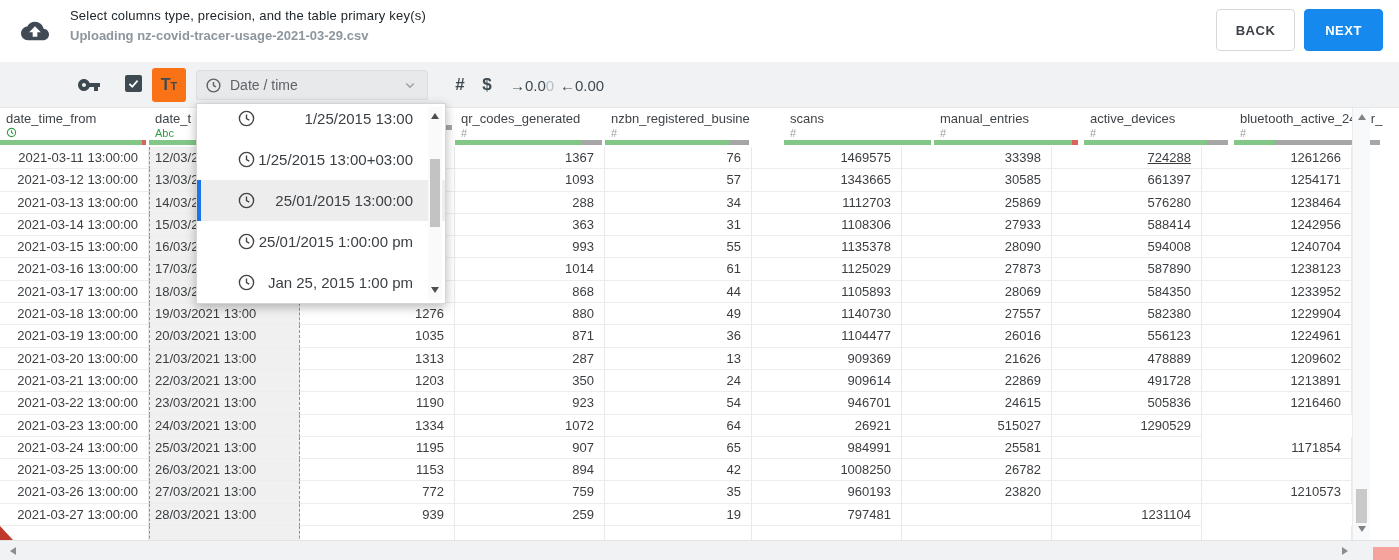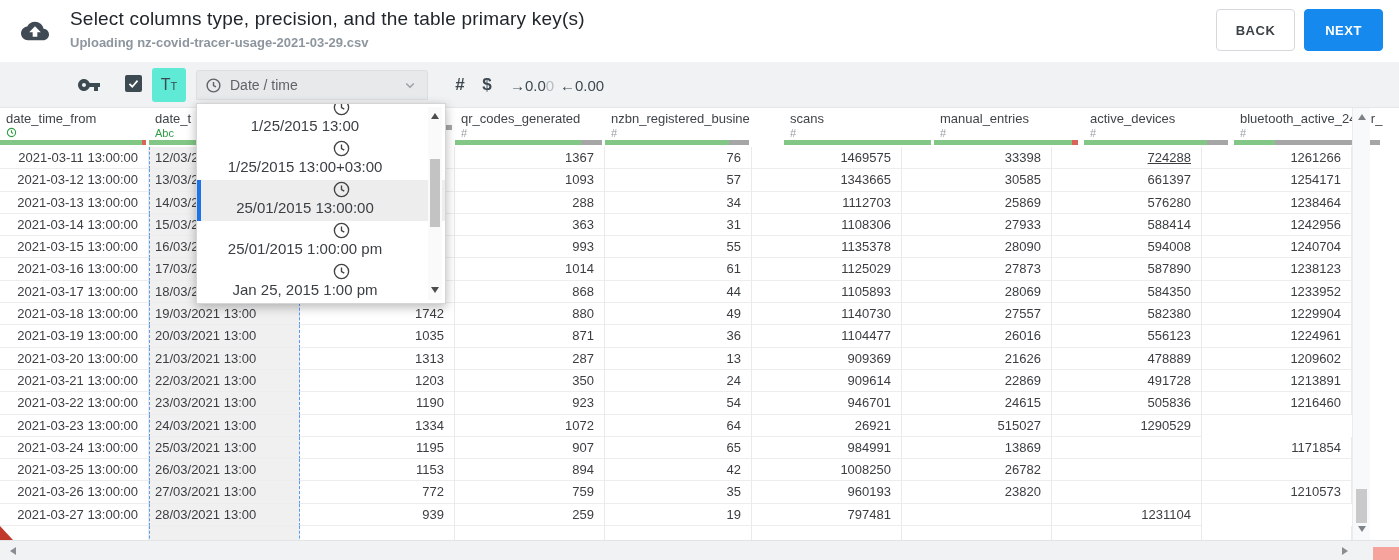--- a/index.html
+++ b/index.html
@@ -3,34 +3,34 @@
 <meta charset="utf-8">
 <style>
   * { box-sizing: border-box; margin: 0; padding: 0; }
   html,body { width:1399px; height:560px; overflow:hidden; background:#fff; }
   #screen { position:relative; width:1399px; height:560px; font-family:"Liberation Sans",sans-serif; background:#fff; }
 
   
   #app-header { position:absolute; left:0; top:0; width:1399px; height:62px; background:#fff; }
   .upload-icon { position:absolute; left:21px; top:17px; width:28px; height:28px; }
   .titles { position:absolute; left:70px; top:8px; }
-  .page-title { font-size:19px; font-weight:500; color:#20262b; letter-spacing:.2px; }
+  .page-title { font-size:13px; font-weight:500; color:#20262b; letter-spacing:.2px; }
   .page-subtitle { margin-top:5px; font-size:13px; font-weight:600; color:#8d969e; }
   .hdr-btn { position:absolute; top:9px; height:42px; border-radius:4px; font-family:inherit;
              font-size:13px; font-weight:700; letter-spacing:.5px; cursor:pointer; }
   .btn-back { left:1216px; width:79px; background:#fff; border:1px solid #d6d9dc; color:#3c4247; }
   .btn-next { left:1304px; width:79px; background:#1589ee; border:1px solid #1589ee; color:#fff; }
 
   
   #toolbar { position:absolute; left:0; top:62px; width:1399px; height:46px; background:#f1f2f3; border-bottom:1px solid #e4e6e8; }
   .tb-item { position:absolute; display:flex; align-items:center; justify-content:center; cursor:pointer; color:#3d4a52; }
   #key-btn { left:76px; top:11px; width:26px; height:24px; }
   #pk-checkbox { left:125px; top:13px; width:17px; height:17px; background:#3d4a52; border-radius:2px; }
-  #tt-btn { left:152px; top:6px; width:34px; height:34px; background:#5eead4; border-radius:3px;
-            font-size:16px; font-weight:400; font-variant:small-caps; }
+  #tt-btn { left:152px; top:6px; width:34px; height:34px; background:#f97316; border-radius:3px;
+            font-size:16px; font-weight:700; font-variant:small-caps; }
   #type-dropdown { left:196px; top:8px; width:232px; height:30px; background:#e7e9eb; border:1px solid #dcdee0;
                    border-radius:3px 3px 0 0; justify-content:flex-start; padding:0 8px; }
   #type-dropdown .dd-label { font-size:14px; color:#5f6368; margin-left:8px; flex:1; }
   #hash-btn { left:450px; top:10px; width:20px; height:26px; font-size:17px; font-weight:600; }
   #dollar-btn { left:477px; top:10px; width:20px; height:26px; font-size:17px; font-weight:600; }
   .dec-btn { top:13px; height:20px; font-size:15px; font-weight:500; }
   #dec-add { left:510px; }
   #dec-remove { left:560px; }
   .muted { color:#b6bcc2; }
 
@@ -67,21 +67,21 @@
 
   #hscroll { position:absolute; left:0; top:540px; width:1399px; height:20px; background:#f1f2f3; border-top:1px solid #e2e4e6; }
   #hscroll .arr { position:absolute; top:6px; cursor:pointer; }
   #hscroll .arr.left { left:10px; } #hscroll .arr.right { left:1342px; }
   #corner-badge { position:absolute; left:1373px; top:547px; width:26px; height:13px; background:#f5a39c; }
 
   
   #format-list { position:absolute; left:196px; top:103px; width:250px; height:201px; background:#fff;
                  border:1px solid #d5d5d5; box-shadow:0 3px 10px rgba(0,0,0,.28); z-index:20; overflow:hidden; }
   #format-opts { margin-top:-6px; }
-  .opt { position:relative; height:41px; display:flex; align-items:center; cursor:pointer;flex-direction:column; }
+  .opt { position:relative; height:41px; display:flex; align-items:center; cursor:pointer; }
   .opt.selected { background:#ededed; }
   .opt .selbar { position:absolute; left:0; top:0; width:4px; height:100%; background:#1a73e8; }
   .opt svg { margin-left:40px; flex:none; }
   .opt .lbl { flex:1; text-align:right; margin-right:32px; font-size:15px; color:#3a3f44; white-space:nowrap; }
   #list-scroll { position:absolute; right:3px; top:3px; width:14px; height:193px; background:#fafafa; }
   #list-scroll .thumb { position:absolute; left:2px; top:52px; width:10px; height:68px; background:#c3c3c3; cursor:pointer; }
   #list-scroll .arr { position:absolute; left:3px; cursor:pointer; }
   #list-scroll .arr.up { top:6px; } #list-scroll .arr.down { top:180px; }
   #list-scroll .tri-up { border-bottom-color:#4d4d4d; }
   #list-scroll .tri-down { border-top-color:#4d4d4d; }
@@ -294,21 +294,21 @@
           <div class="cell al-r" style="width: 150px;">868</div>
           <div class="cell al-r" style="width: 147px;">44</div>
           <div class="cell al-r" style="width: 150px;">1105893</div>
           <div class="cell al-r" style="width: 150px;">28069</div>
           <div class="cell al-r" style="width: 150px;">584350</div>
           <div class="cell al-r" style="width: 150px;">1233952</div>
         </div>
         <div class="trow">
           <div class="cell al-r" style="width: 149px;">2021-03-18 13:00:00</div>
           <div class="cell al-l col-sel" style="width: 151px;">19/03/2021 13:00</div>
-          <div class="cell al-r" style="width: 155px;">1742</div>
+          <div class="cell al-r" style="width: 155px;">1276</div>
           <div class="cell al-r" style="width: 150px;">880</div>
           <div class="cell al-r" style="width: 147px;">49</div>
           <div class="cell al-r" style="width: 150px;">1140730</div>
           <div class="cell al-r" style="width: 150px;">27557</div>
           <div class="cell al-r" style="width: 150px;">582380</div>
           <div class="cell al-r" style="width: 150px;">1229904</div>
         </div>
         <div class="trow">
           <div class="cell al-r" style="width: 149px;">2021-03-19 13:00:00</div>
           <div class="cell al-l col-sel" style="width: 151px;">20/03/2021 13:00</div>
@@ -363,21 +363,21 @@
           <div class="cell al-r" style="width: 150px;">515027</div>
           <div class="cell al-r" style="width: 150px;">1290529</div>
         </div>
         <div class="trow">
           <div class="cell al-r" style="width: 149px;">2021-03-24 13:00:00</div>
           <div class="cell al-l col-sel" style="width: 151px;">25/03/2021 13:00</div>
           <div class="cell al-r" style="width: 155px;">1195</div>
           <div class="cell al-r" style="width: 150px;">907</div>
           <div class="cell al-r" style="width: 147px;">65</div>
           <div class="cell al-r" style="width: 150px;">984991</div>
-          <div class="cell al-r" style="width: 150px;">13869</div>
+          <div class="cell al-r" style="width: 150px;">25581</div>
           <div class="cell al-r" style="width: 150px;"></div>
           <div class="cell al-r" style="width: 150px;">1171854</div>
         </div>
         <div class="trow">
           <div class="cell al-r" style="width: 149px;">2021-03-25 13:00:00</div>
           <div class="cell al-l col-sel" style="width: 151px;">26/03/2021 13:00</div>
           <div class="cell al-r" style="width: 155px;">1153</div>
           <div class="cell al-r" style="width: 150px;">894</div>
           <div class="cell al-r" style="width: 147px;">42</div>
           <div class="cell al-r" style="width: 150px;">1008250</div>

